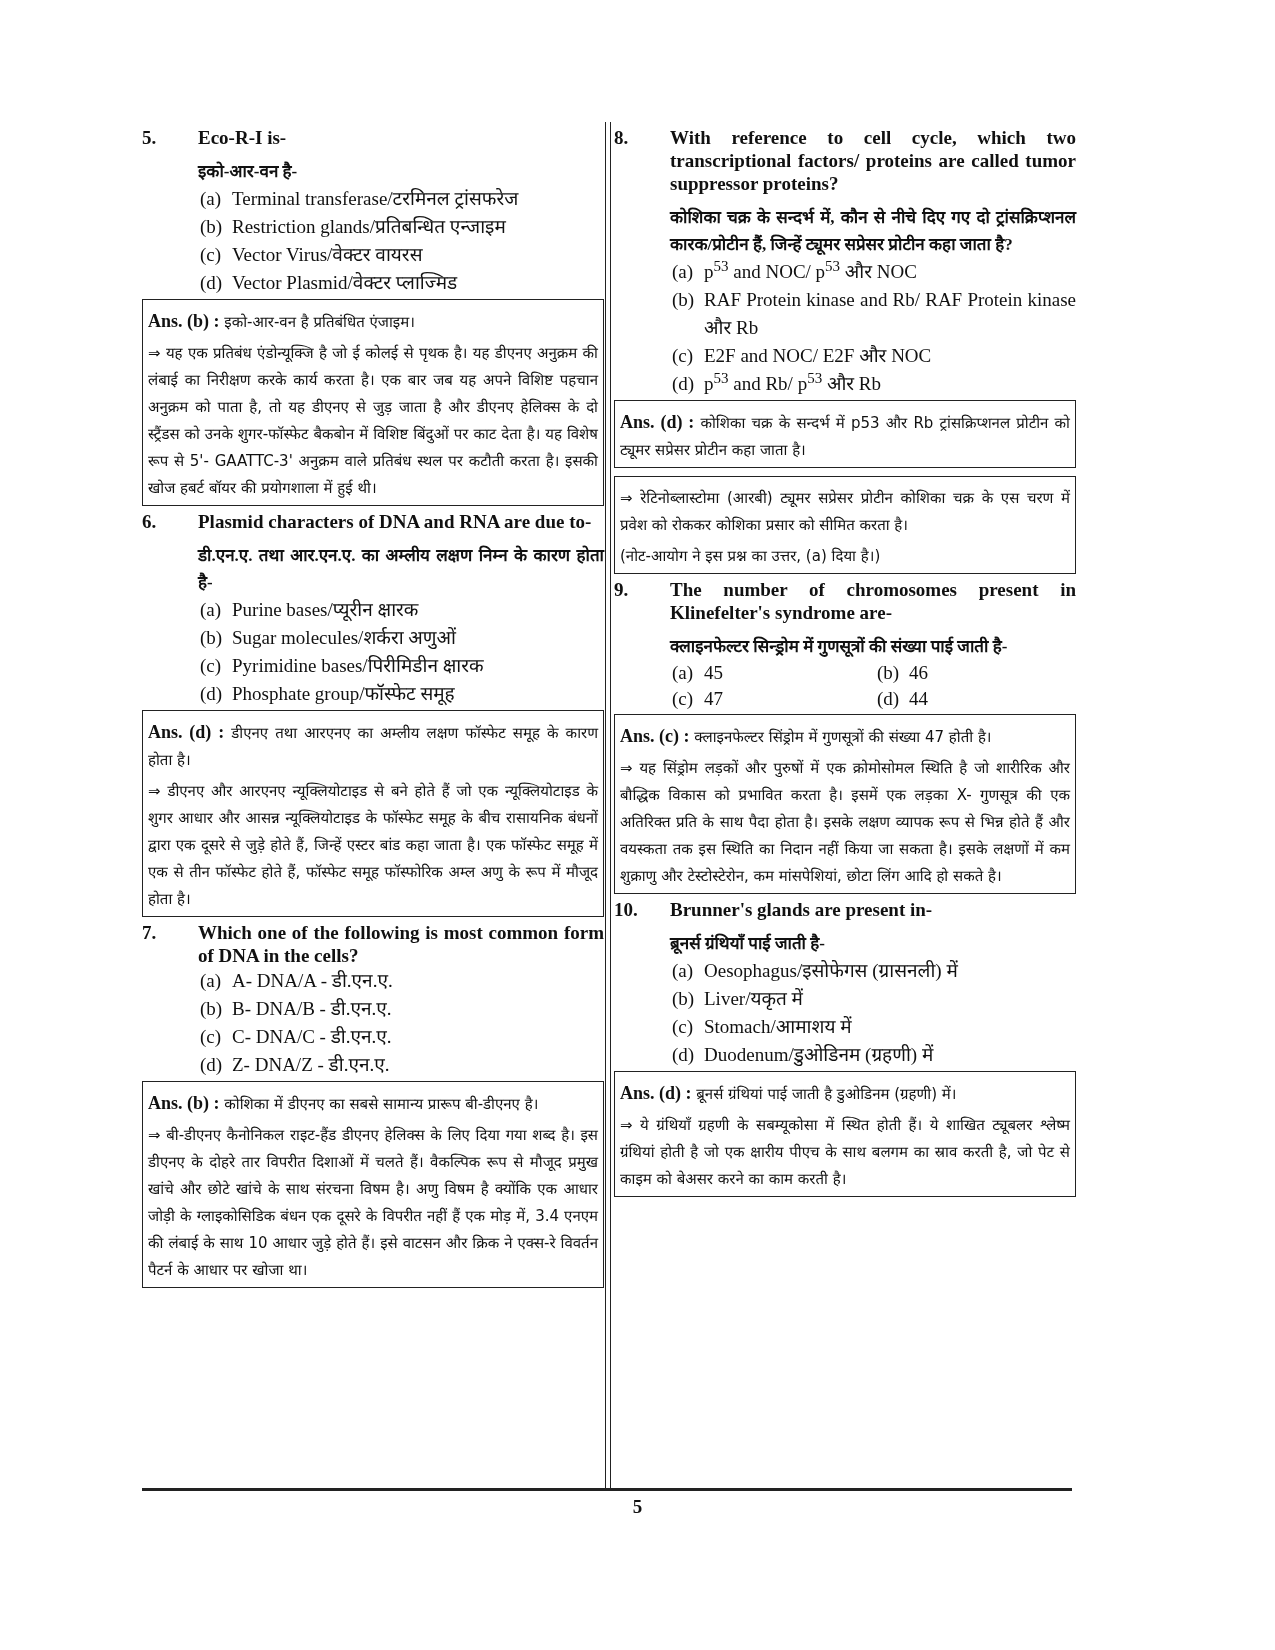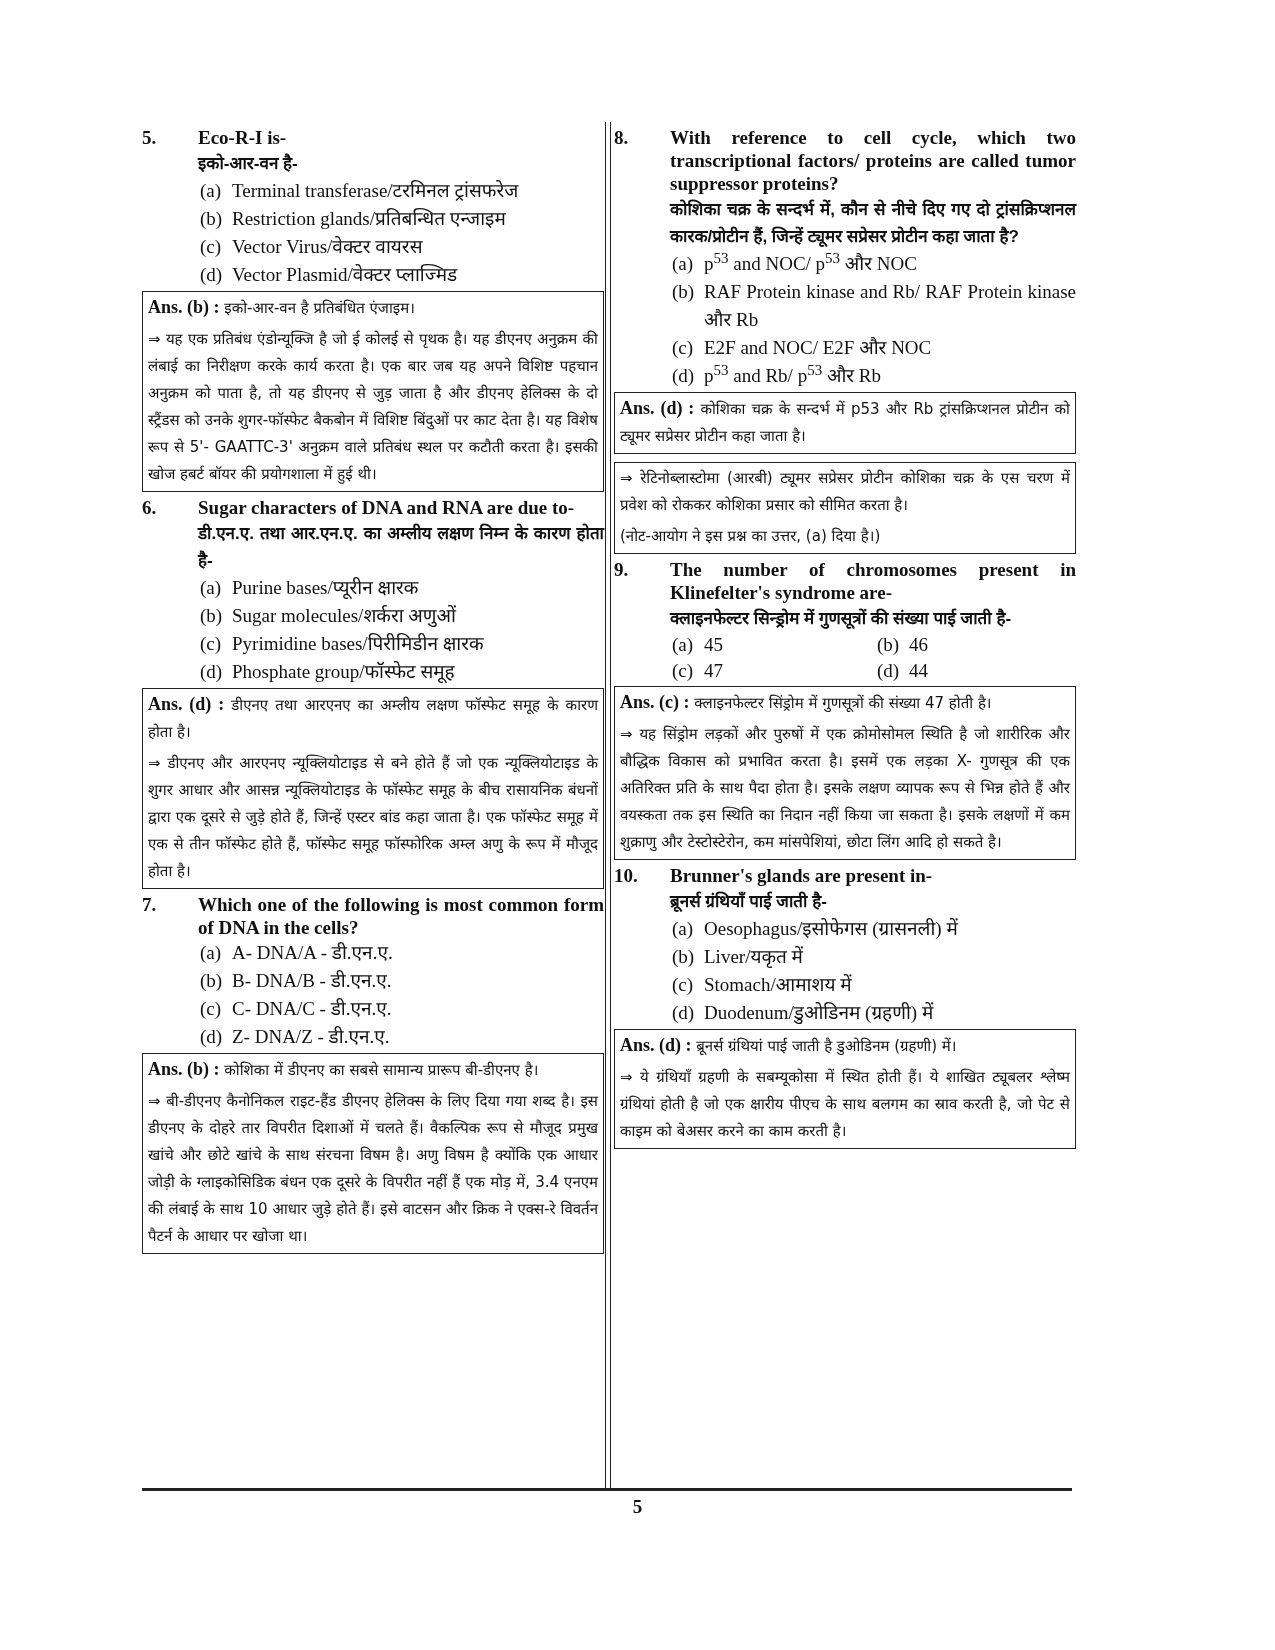--- a/index.html
+++ b/index.html
@@ -7,26 +7,26 @@
          font-family: "Liberation Serif", "DejaVu Serif", serif; color: #111; }
   .page { position: absolute; left: 142px; top: 122px; width: 930px; height: 1400px; }
   .col { position: absolute; top: 0; width: 462px; }
   .col-left { left: 0; }
   .col-right { left: 472px; }
   .divider { position: absolute; left: 463px; top: 0; width: 4px; height: 1366px;
              border-left: 1.5px solid #222; border-right: 1.5px solid #222; }
   .q { display: flex; font-weight: bold; font-size: 19px; line-height: 23px; margin-top: 4px; }
   .q .num { width: 56px; flex: none; }
   .q .body { flex: 1; text-align: justify; }
-  .q .hi { font-family: Liberation Sans, sans-serif; font-size: 17px; line-height: 27px; margin-top: 1px; }
+  .q .hi { font-family: Liberation Serif, serif; font-size: 17px; line-height: 27px; margin-top: 9px; }
   .opts { margin-left: 58px; font-size: 19px; line-height: 28px; }
   .opt { display: flex; }
   .opt .lbl { width: 32px; flex: none; }
   .opt-grid { display: grid; grid-template-columns: 205px 200px; line-height: 26px; }
-  .ans { border: 1.5px solid #222; padding: 2px 5px 3px 5px; margin: 2px 0 4px 0;
+  .ans { border: 1.5px solid #222; padding: 8px 5px 3px 5px; margin: 2px 0 4px 0;
          font-family: "DejaVu Sans", sans-serif; font-size: 15px; line-height: 27px;
          text-align: justify; }
   .ans b.lead { font-family: "Liberation Serif", serif; font-size: 18px; }
   .ans p { margin: 0; }
   .ans p + p { margin-top: 4px; }
   .arrow { font-family: "DejaVu Sans", sans-serif; }
   sup { font-size: 15px; line-height: 0; }
   .footer-rule { position: absolute; left: 142px; top: 1488px; width: 930px; height: 3px; background: #222; }
   .page-num { position: absolute; left: 0; width: 1275px; top: 1496px; text-align: center;
               font-weight: bold; font-size: 19px; }
@@ -64,21 +64,21 @@
         </div>
     </div>
     <div class="ans">
       <p><b class="lead">Ans. (b) :</b> <span>इको-आर-वन है प्रतिबंधित एंजाइम।</span></p>
       <p><span class="arrow">⇒</span> <span>यह एक प्रतिबंध एंडोन्यूक्जि है जो ई कोलई से पृथक है। यह डीएनए अनुक्रम की लंबाई का निरीक्षण करके कार्य करता है। एक बार जब यह अपने विशिष्ट पहचान अनुक्रम को पाता है, तो यह डीएनए से जुड़ जाता है और डीएनए हेलिक्स के दो स्ट्रैंडस को उनके शुगर-फॉस्फेट बैकबोन में विशिष्ट बिंदुओं पर काट देता है। यह विशेष रूप से 5'- GAATTC-3' अनुक्रम वाले प्रतिबंध स्थल पर कटौती करता है। इसकी खोज हबर्ट बॉयर की प्रयोगशाला में हुई थी।</span></p>
     </div>
 
     <div class="q">
       <span class="num">6.</span>
       <div class="body">
-        <div>Sugar characters of DNA and RNA are due to-</div>
+        <div>Plasmid characters of DNA and RNA are due to-</div>
         <div class="hi">डी.एन.ए. तथा आर.एन.ए. का अम्लीय लक्षण निम्न के कारण होता है-</div>
       </div>
     </div>
     <div class="opts">
       <div class="opt">
           <span class="lbl">(a)</span>
           <span>Purine bases/प्यूरीन क्षारक</span>
         </div>
       <div class="opt">
           <span class="lbl">(b)</span>

